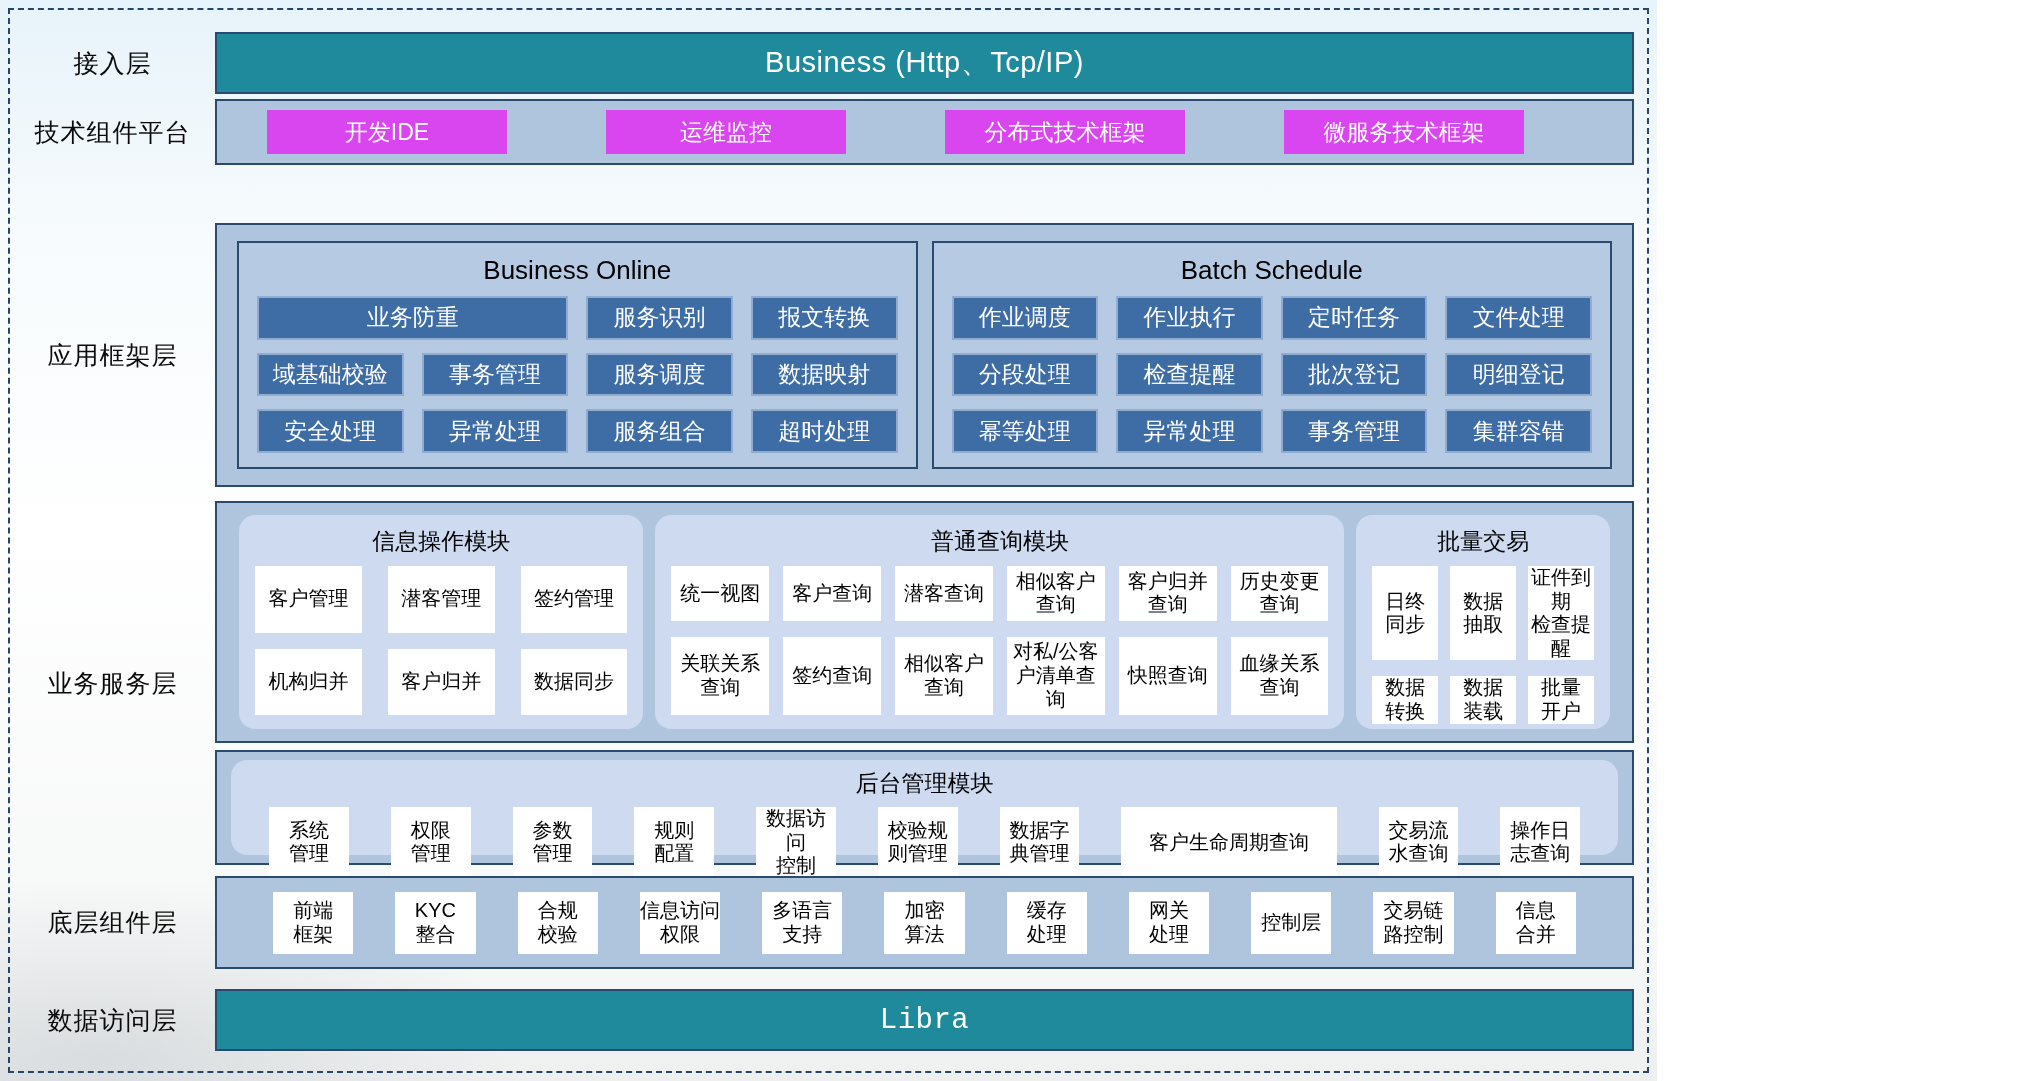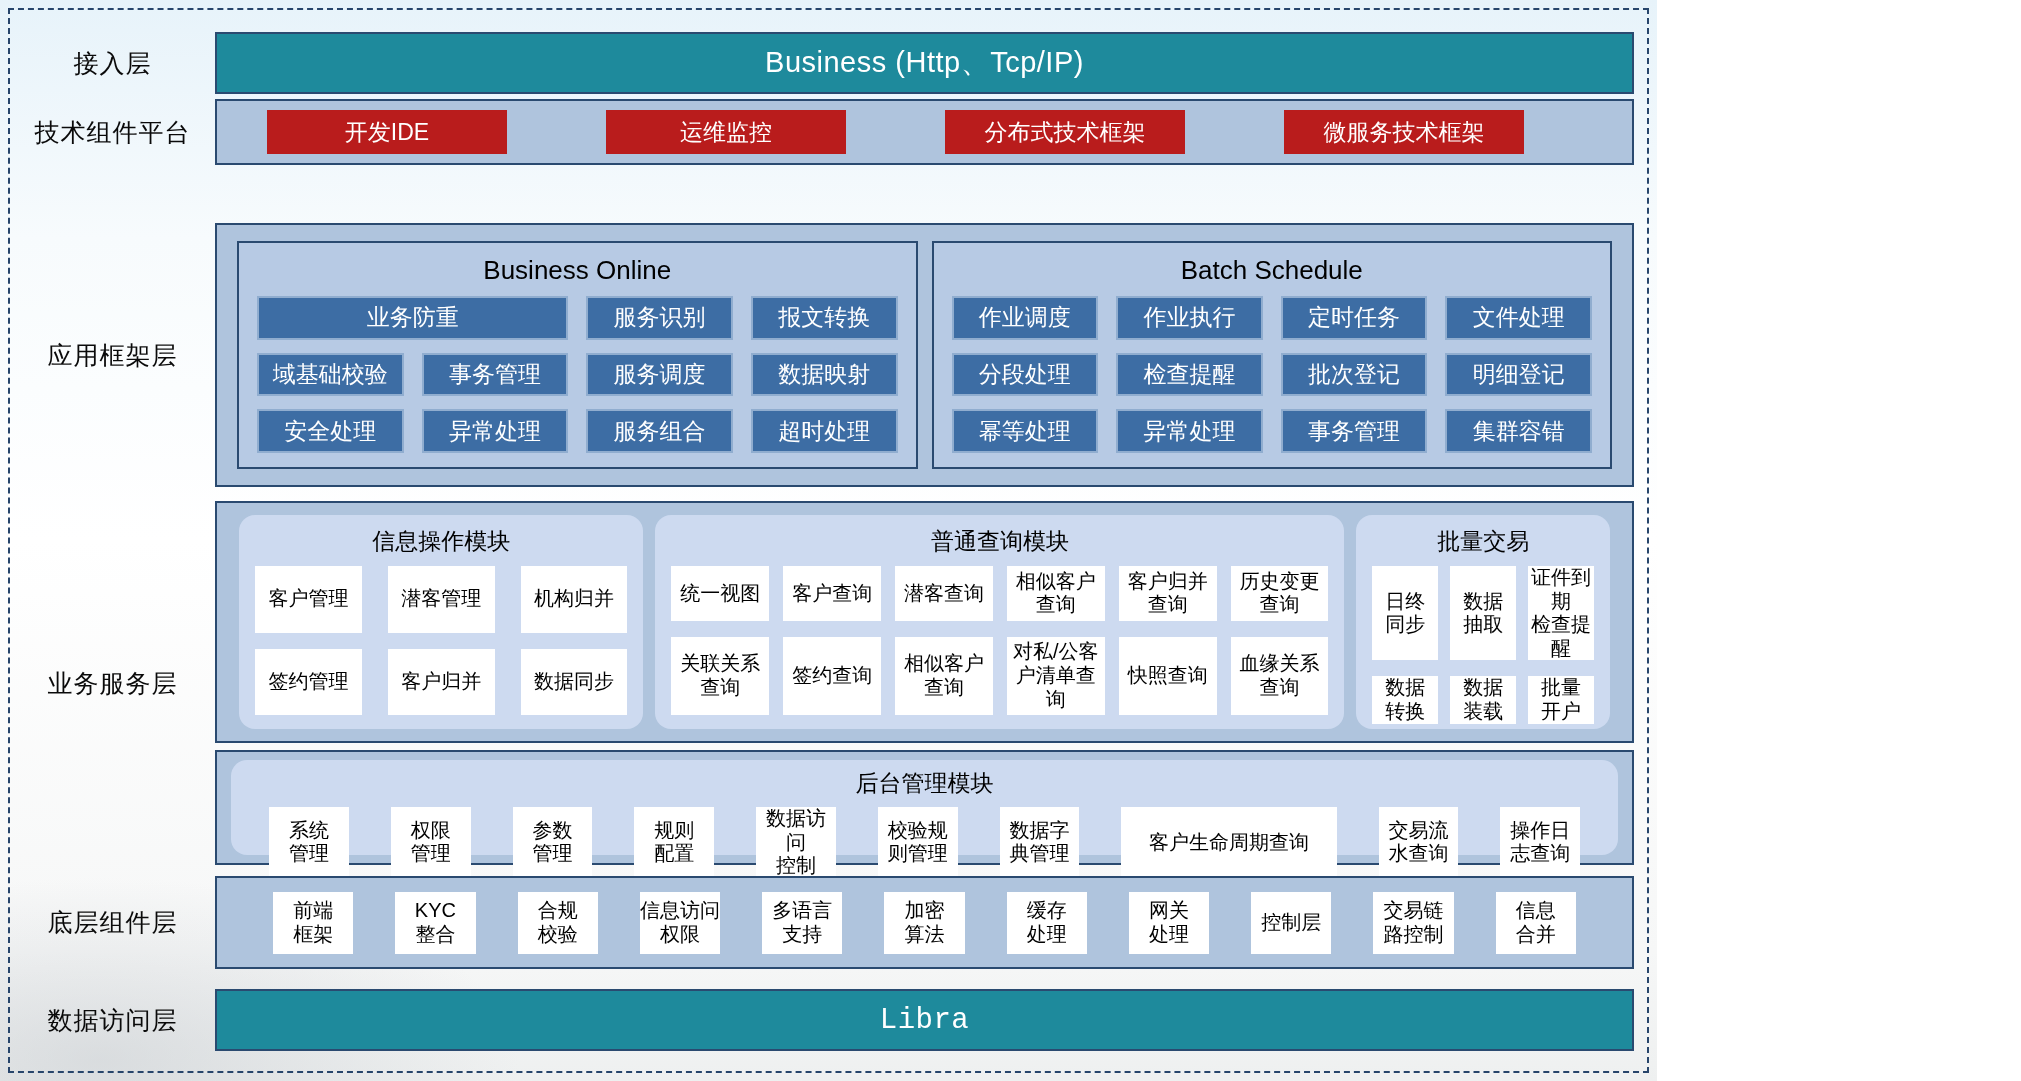--- a/index.html
+++ b/index.html
@@ -15,21 +15,21 @@
   .inner{position:absolute;inset:10px;padding-top:22px;box-sizing:border-box;}
   .band{display:flex;}
   .band-label{width:205px;display:flex;align-items:center;justify-content:center;
     font-size:25px;color:#0a0a0a;letter-spacing:1px;}
   .band-content{flex:1;margin-right:13px;display:flex;flex-direction:column;}
   .steel-box{background:#AFC4DD;border:2px solid #2A4A70;box-sizing:border-box;}
   .teal-bar{flex:1;background:#1E8A9C;border:2px solid #2A4A70;color:#fff;font-size:29px;
     display:flex;align-items:center;justify-content:center;box-sizing:border-box;letter-spacing:.5px;}
   
   .tech-row{display:flex;align-items:center;gap:99px;padding-left:50px;flex:1;}
-  .tech-btn{width:240px;height:44px;background:#b91c1c;color:#fff;font-size:23px;
+  .tech-btn{width:240px;height:44px;background:#d946ef;color:#fff;font-size:23px;
     display:flex;align-items:center;justify-content:center;flex:0 0 auto;}
   
   .app-box{display:flex;gap:14px;padding:16px 20px;flex:1;}
   .sub-box{flex:1;background:#B7CAE4;border:2px solid #2A4A70;box-sizing:border-box;
     padding:4px 18px 14px;display:flex;flex-direction:column;}
   .sub-title{text-align:center;font-size:26px;color:#000;padding:8px 0 10px;}
   .grid4{display:grid;grid-template-columns:repeat(4,1fr);gap:13px 18px;flex:1;font-family:Liberation Serif, serif;}
   .blue-btn{background:#3D6DA4;border:2px solid #90ADCF;color:#fff;font-size:23px;
     display:flex;align-items:center;justify-content:center;box-sizing:border-box;}
   .grid4 .wide{grid-column:span 2;}
@@ -123,22 +123,22 @@
 
     <div class="band" style="margin-top:14px;">
       <div class="band-label">业务服务层</div>
       <div class="band-content">
         <div class="steel-box svc-row" style="height:242px;">
           <div class="module mod-info">
             <div class="module-title">信息操作模块</div>
             <div class="grid3">
                 <div class="card">客户管理</div>
                 <div class="card">潜客管理</div>
+                <div class="card">签约管理</div>
                 <div class="card">机构归并</div>
-                <div class="card">签约管理</div>
                 <div class="card">客户归并</div>
                 <div class="card">数据同步</div>
               </div>
           </div>
           <div class="module mod-query">
             <div class="module-title">普通查询模块</div>
             <div class="grid6">
                 <div class="card">统一视图</div>
                 <div class="card">客户查询</div>
                 <div class="card">潜客查询</div>

